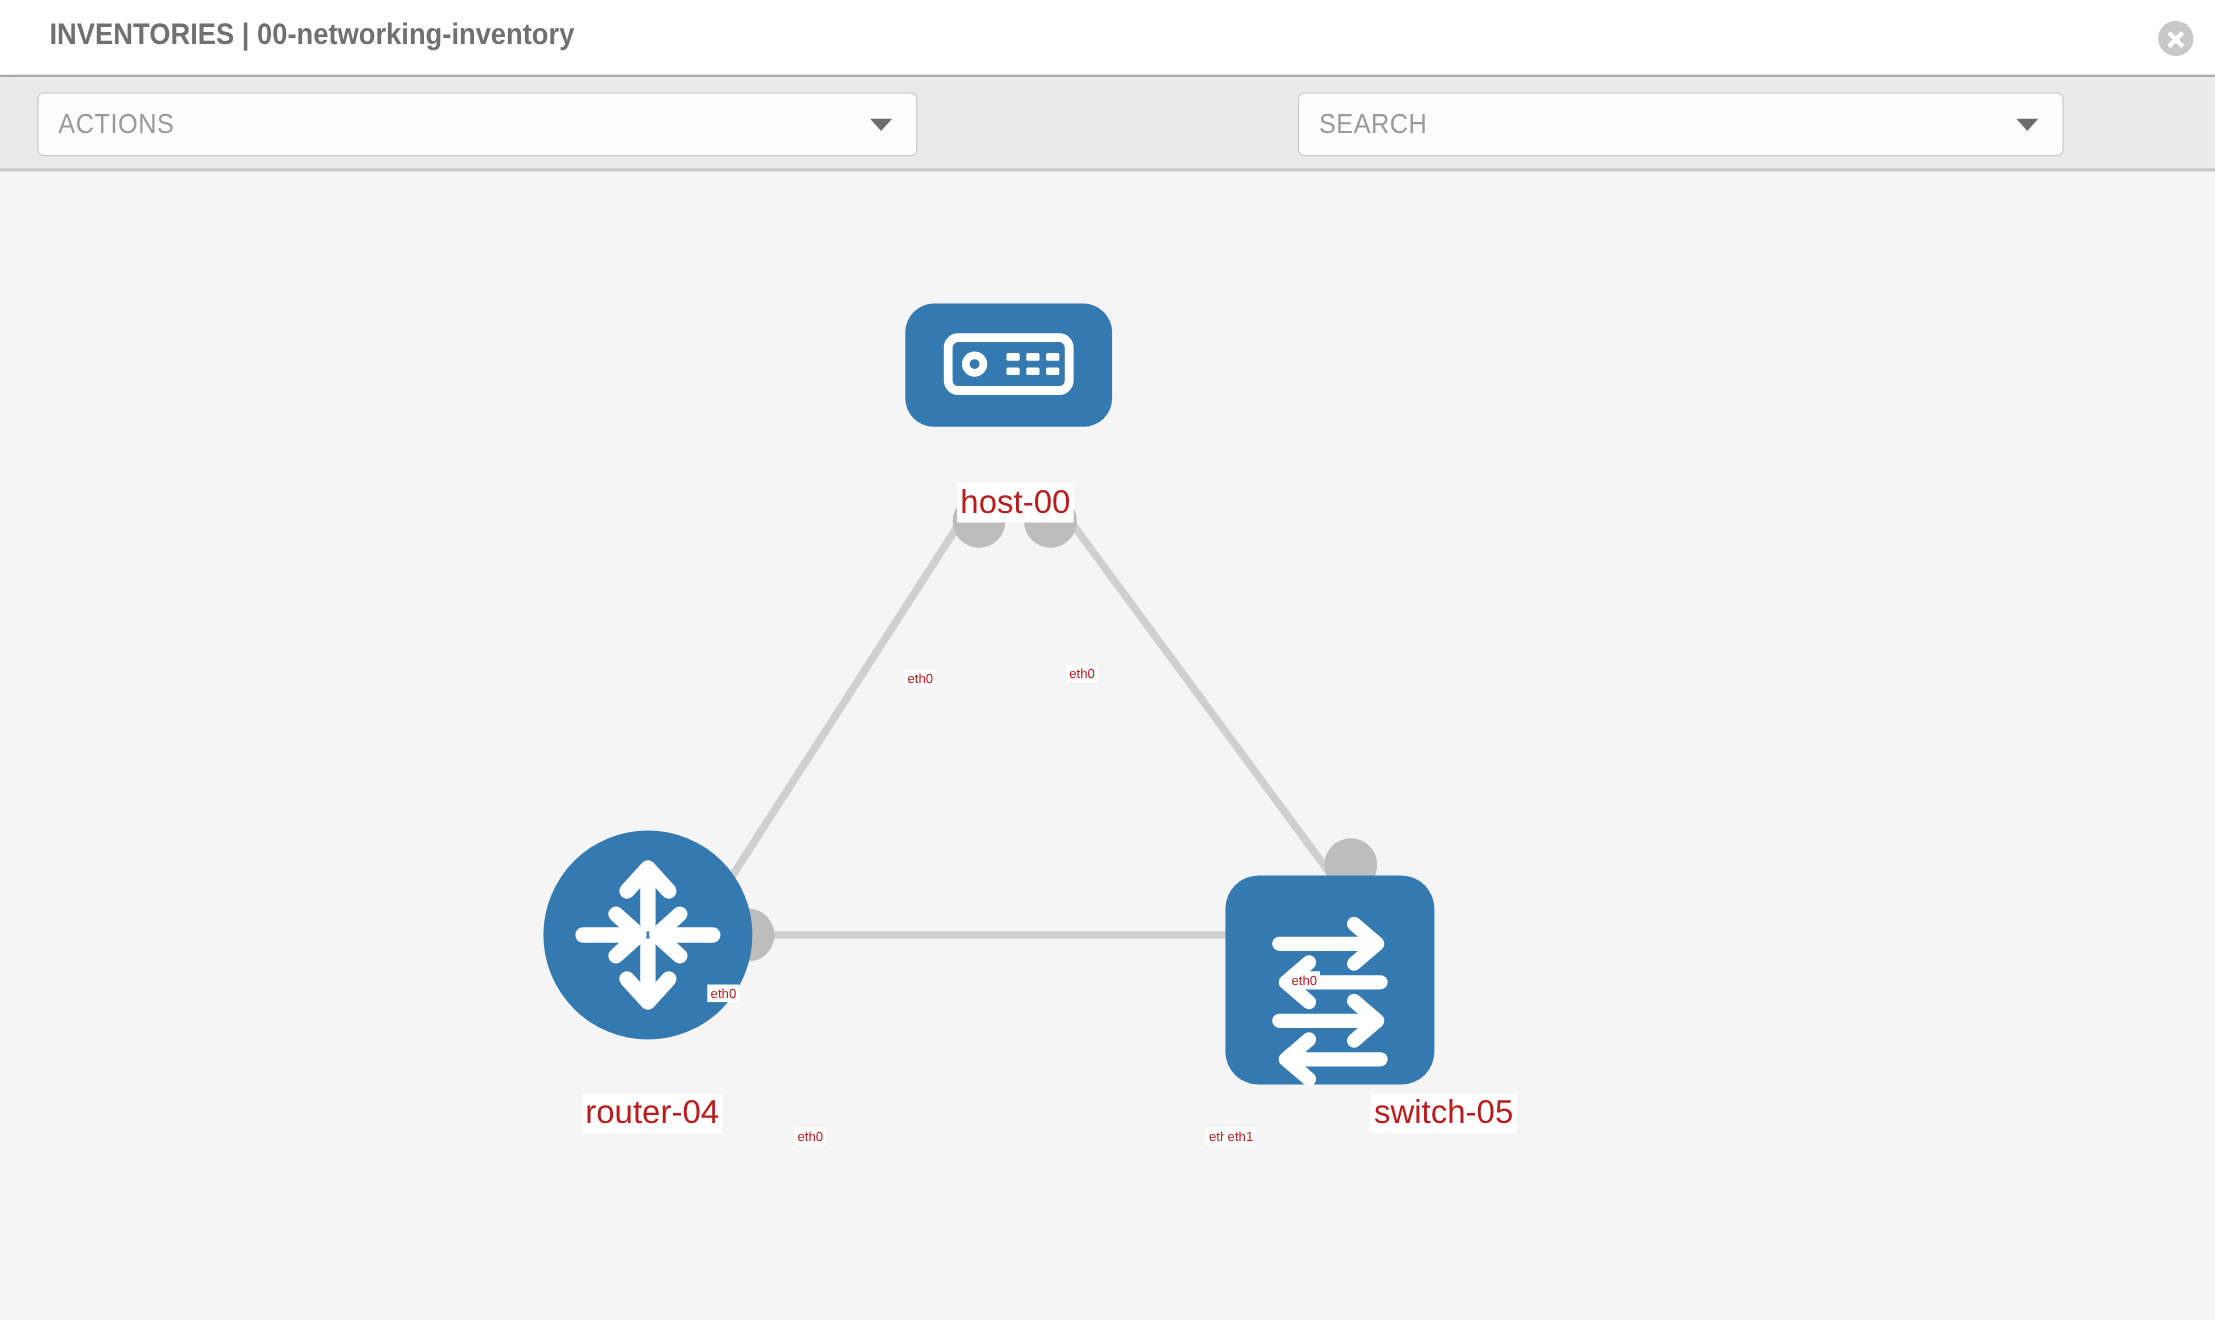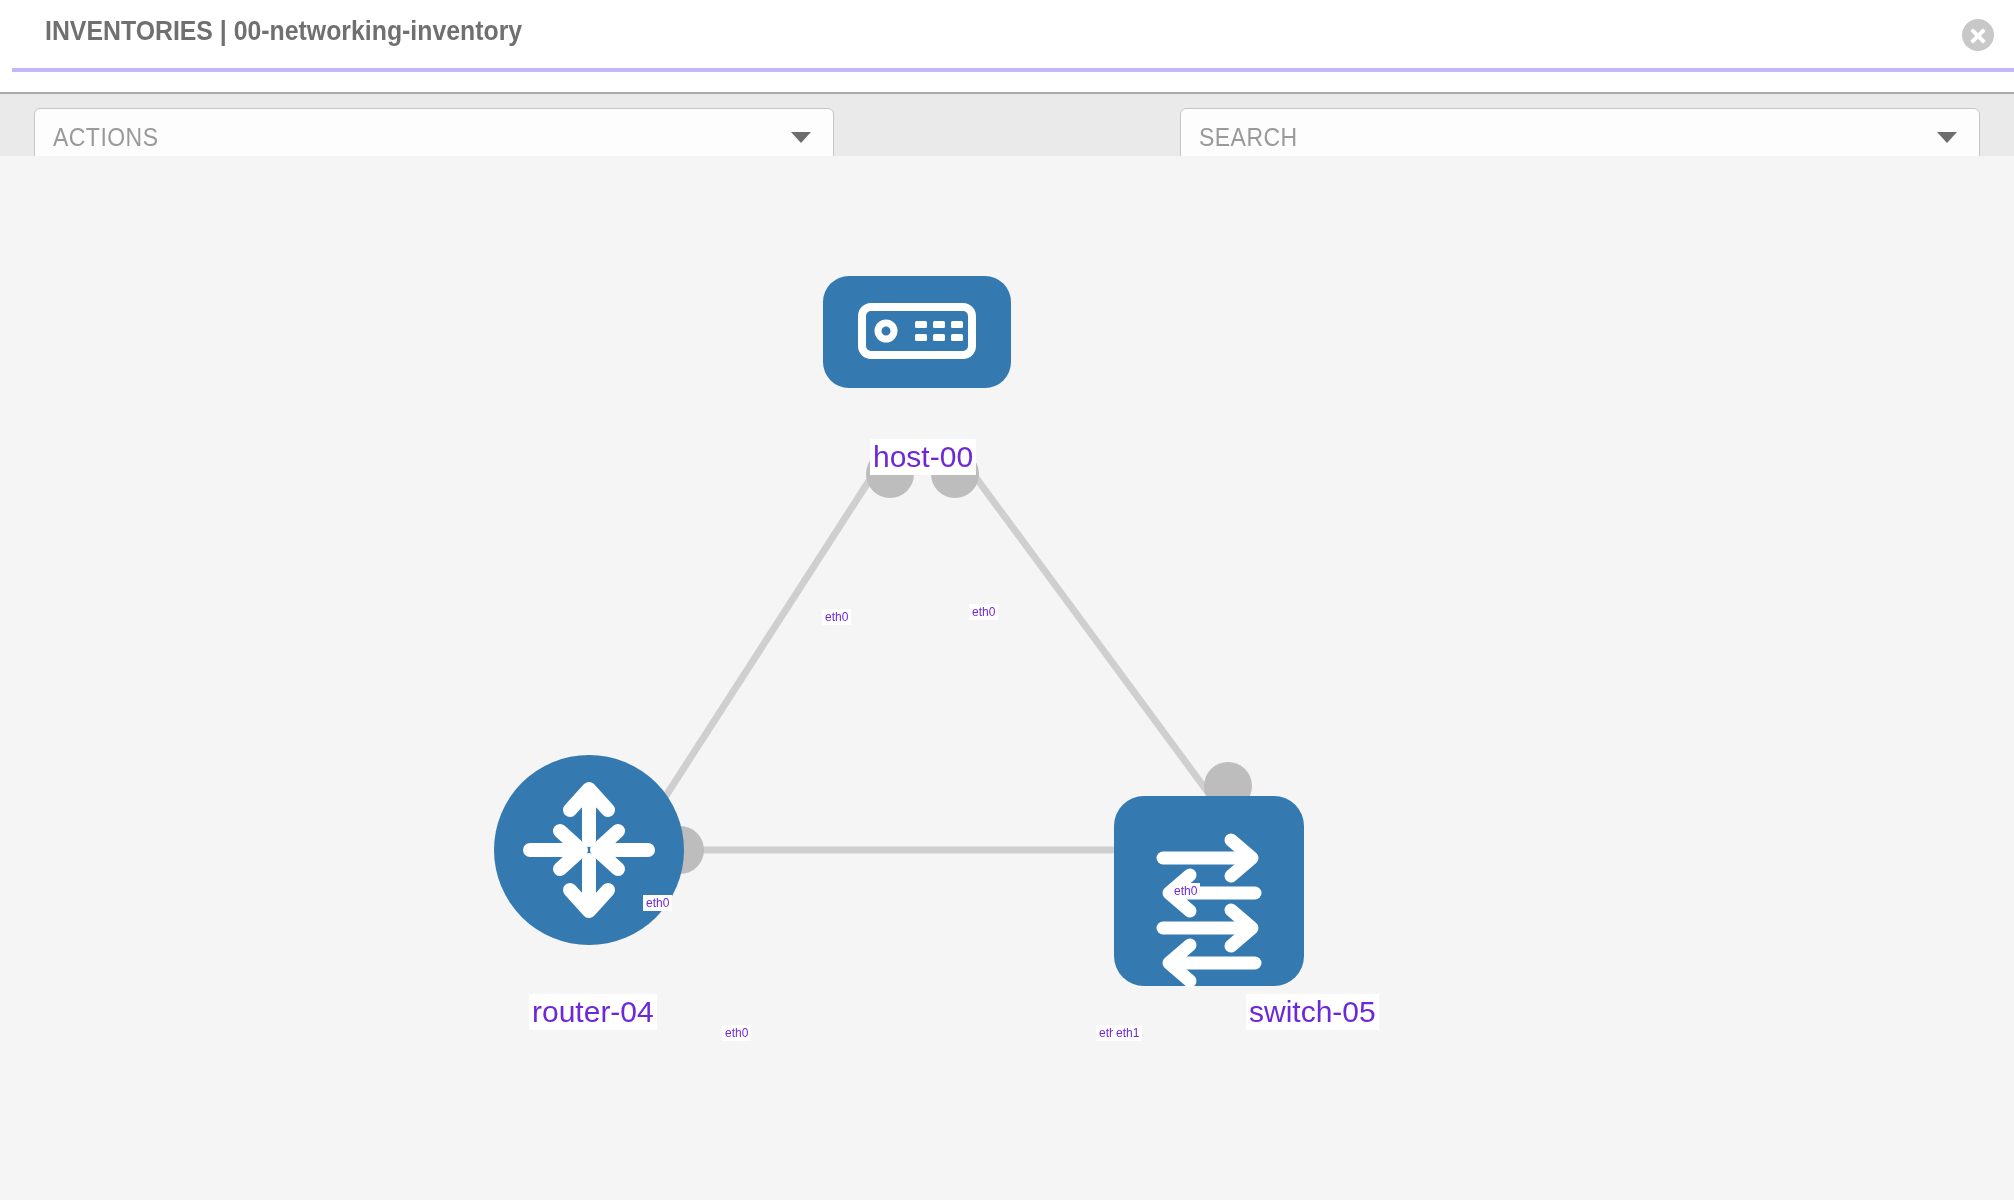--- a/index.html
+++ b/index.html
@@ -56,21 +56,20 @@
 
   
   .toolbar {
     position: absolute;
     left: 0; top: 68px;
     width: 2014px; height: 88px;
     background: #eaeaea;
     border-top: 2px solid #aaaaaa;
     border-bottom: 3px solid #c6c6c6;
     box-sizing: border-box;
-    margin-top: 24px;
   }
   .field {
     position: absolute;
     background: #fdfdfd;
     border: 1px solid #c5c5c5;
     border-radius: 6px;
     box-sizing: border-box;
   }
   .field-text {
     position: absolute;
@@ -86,21 +85,21 @@
   .caret {
     position: absolute;
     right: 22px; top: 50%;
     margin-top: -5px;
     width: 0; height: 0;
     border-left: 10px solid transparent;
     border-right: 10px solid transparent;
     border-top: 11px solid #6d6d6d;
   }
   #actions-select { left: 34px; top: 14px; width: 800px; height: 58px; }
-  #search-input   { left: 1180px; top: 14px; width: 800px; height: 58px; text-align: right; }
+  #search-input   { left: 1180px; top: 14px; width: 696px; height: 58px; text-align: right; }
 
   .tool-icon {
     position: absolute;
     top: 88px;
     width: 46px; height: 46px;
     cursor: pointer;
   }
   #wrench-icon { left: 1045px; }
   #key-icon    { left: 1113px; }
   .tool-icon svg { display: block; }
@@ -116,21 +115,21 @@
   .graph-svg {
     position: absolute;
     left: 0; top: 0;
     width: 2014px; height: 1044px;
   }
 
   
   .node-label, .iface-label {
     position: absolute;
     background: #ffffff;
-    color: #6d28d9;
+    color: #b91c1c;
     white-space: nowrap;
     padding: 1px 3px;
     box-sizing: border-box;
   }
   .node-label { font-size: 30px; }
   .iface-label { font-size: 12px; }
 </style>
 </head>
 <body>
 

